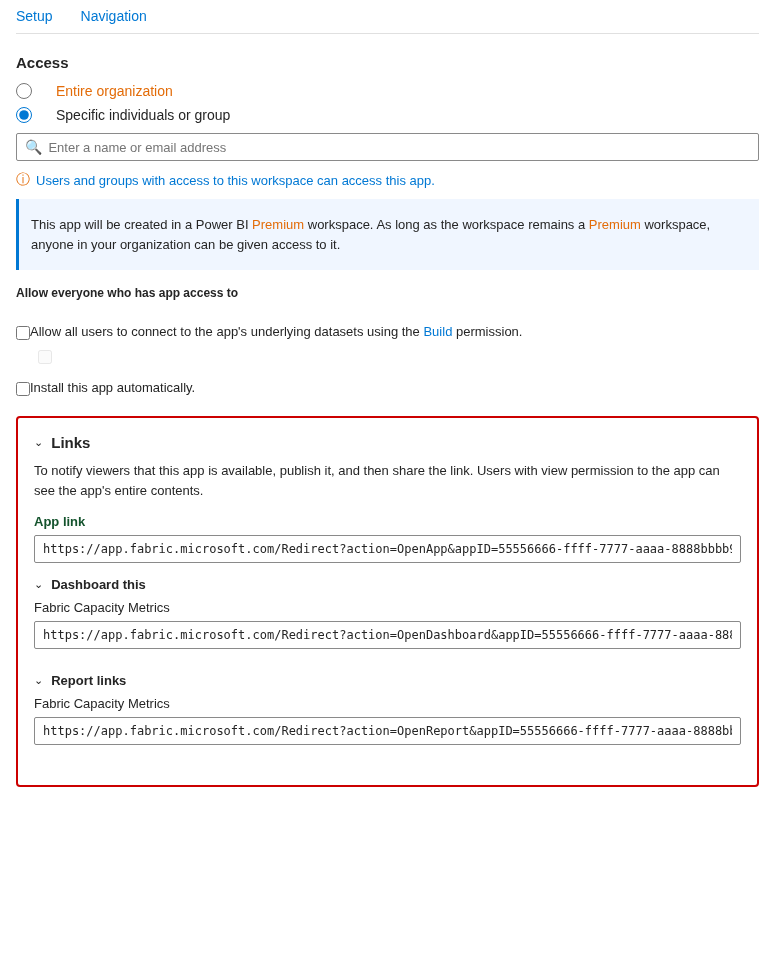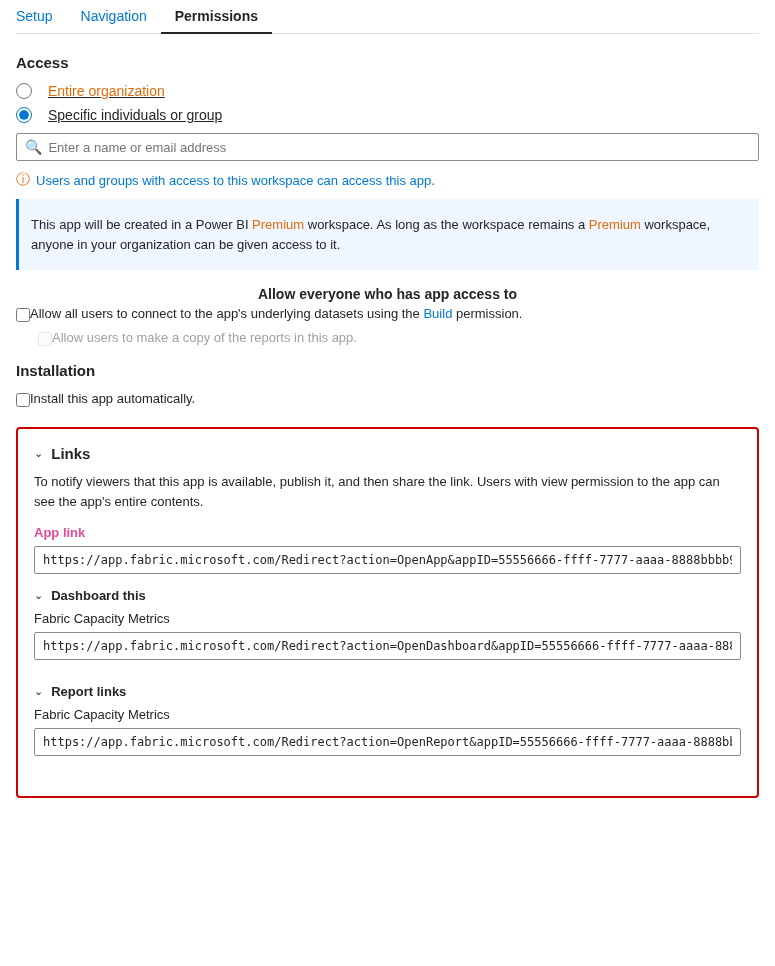--- a/index.html
+++ b/index.html
@@ -45,23 +45,22 @@
       color: #252525;
     }
     
     .radio-group {
       margin-bottom: 10px;
     }
     .radio-item {
       display: flex;
       align-items: flex-start;
       margin-bottom: 8px;
-      gap: 16px;
-      font-size: 14px;
-      text-decoration: underline;
+      gap: 24px;
+      font-size: 14px;
     }
     .radio-item input[type="radio"] {
       width: 16px;
       height: 16px;
       accent-color: #0078d4;
       cursor: pointer;
     }
     
     .search-box {
       display: flex;
@@ -111,23 +110,22 @@
       color: #252525;
       margin-bottom: 16px;
       line-height: 1.5;
     }
     
     .allow-section {
       margin-bottom: 16px;
     }
     .allow-section .allow-title {
       font-weight: 600;
-      margin-bottom: 4px;
-      font-size: 14px;
-      text-align: center;
+      margin-bottom: 24px;
+      font-size: 12px;
     }
     .checkbox-item {
       display: flex;
       align-items: flex-start;
       gap: 0;
       margin-bottom: 8px;
       font-size: 13px;
     }
     .checkbox-item input[type="checkbox"] {
       width: 14px;
@@ -182,21 +180,21 @@
     }
     .links-description {
       font-size: 13px;
       color: #252525;
       margin-bottom: 14px;
       line-height: 1.5;
     }
     .link-group-title {
       font-size: 13px;
       font-weight: 600;
-      color: #ec4899;
+      color: #14532d;
       margin-bottom: 6px;
     }
     .link-input {
       width: 100%;
       border: 1px solid #8a8a8a;
       border-radius: 2px;
       padding: 6px 8px;
       font-size: 12px;
       color: #252525;
       font-family: monospace;
@@ -225,21 +223,20 @@
     }
   </style>
 </head>
 <body>
 
 <div class="container">
 
   <div class="tabs">
     <a class="tab">Setup</a>
     <a class="tab">Navigation</a>
-    <a class="tab active">Permissions</a>
   </div>
 
   <div class="section-title">Access</div>
 
   <div class="radio-group">
     <div class="radio-item">
       <input type="radio" name="access" id="entire-org" style="">
       <label for="entire-org" style="color:#e36c09;">Entire organization</label>
     </div>
     <div class="radio-item">
@@ -265,28 +262,26 @@
   <div class="allow-section">
     <div class="allow-title">Allow everyone who has app access to</div>
 
     <div class="checkbox-item">
       <input type="checkbox" id="build" style="">
       <label for="build">Allow all users to connect to the app's underlying datasets using the <span class="link-text">Build</span> permission.</label>
     </div>
 
     <div class="checkbox-item disabled" style="padding-left: 22px;">
       <input type="checkbox" id="copy" disabled="" style="">
-      <label for="copy">Allow users to make a copy of the reports in this app.</label>
     </div>
 
   </div>
 
 
   <div class="installation-section">
-    <div class="section-title">Installation</div>
     <div class="checkbox-item">
       <input type="checkbox" id="install" style="">
       <label for="install">Install this app automatically.</label>
     </div>
   </div>
 
   <div class="links-section">
     
     <div class="links-header">
       <span class="chevron-icon">⌄</span>

